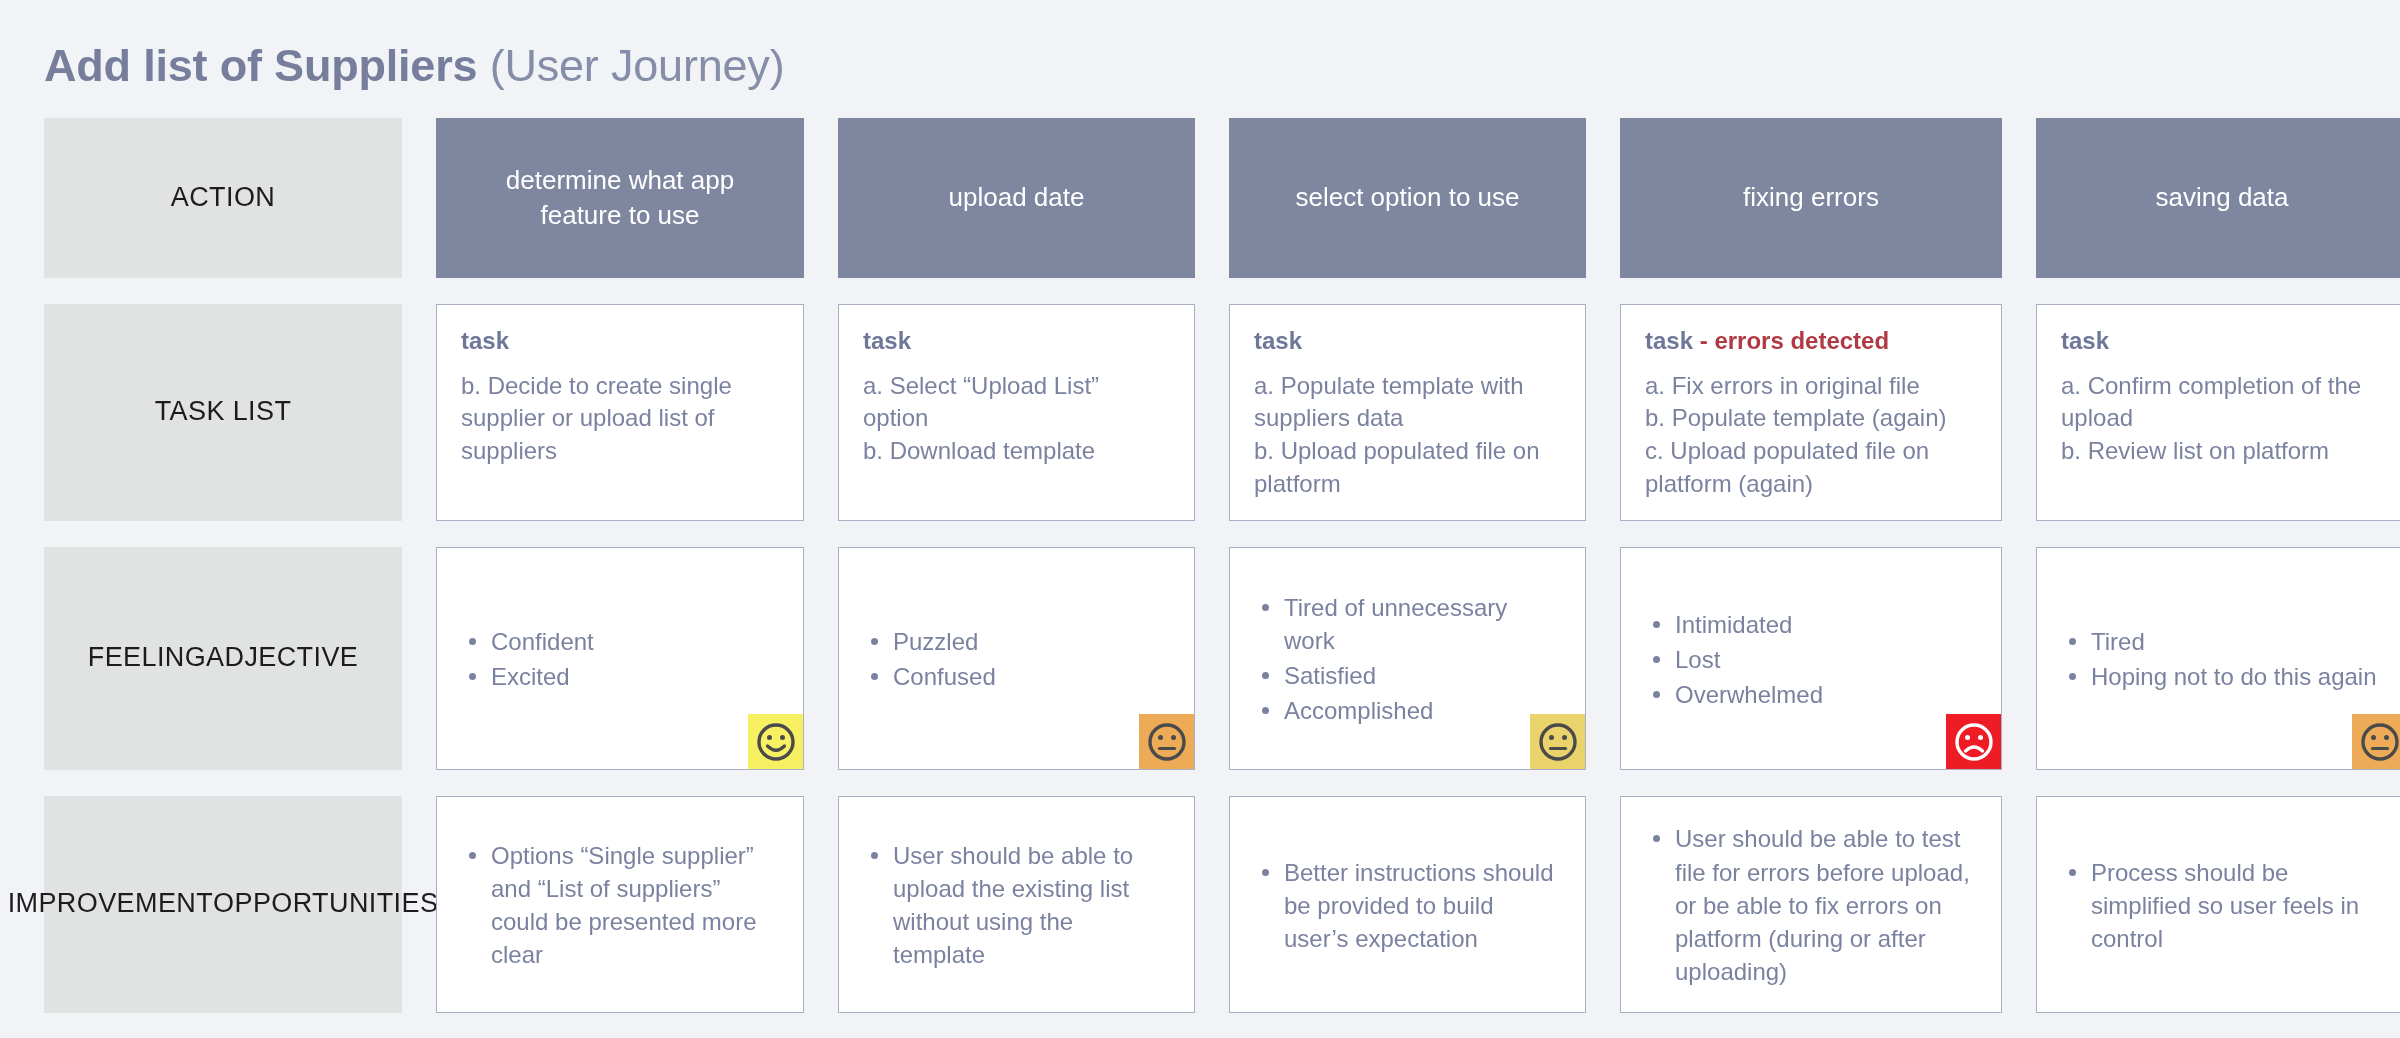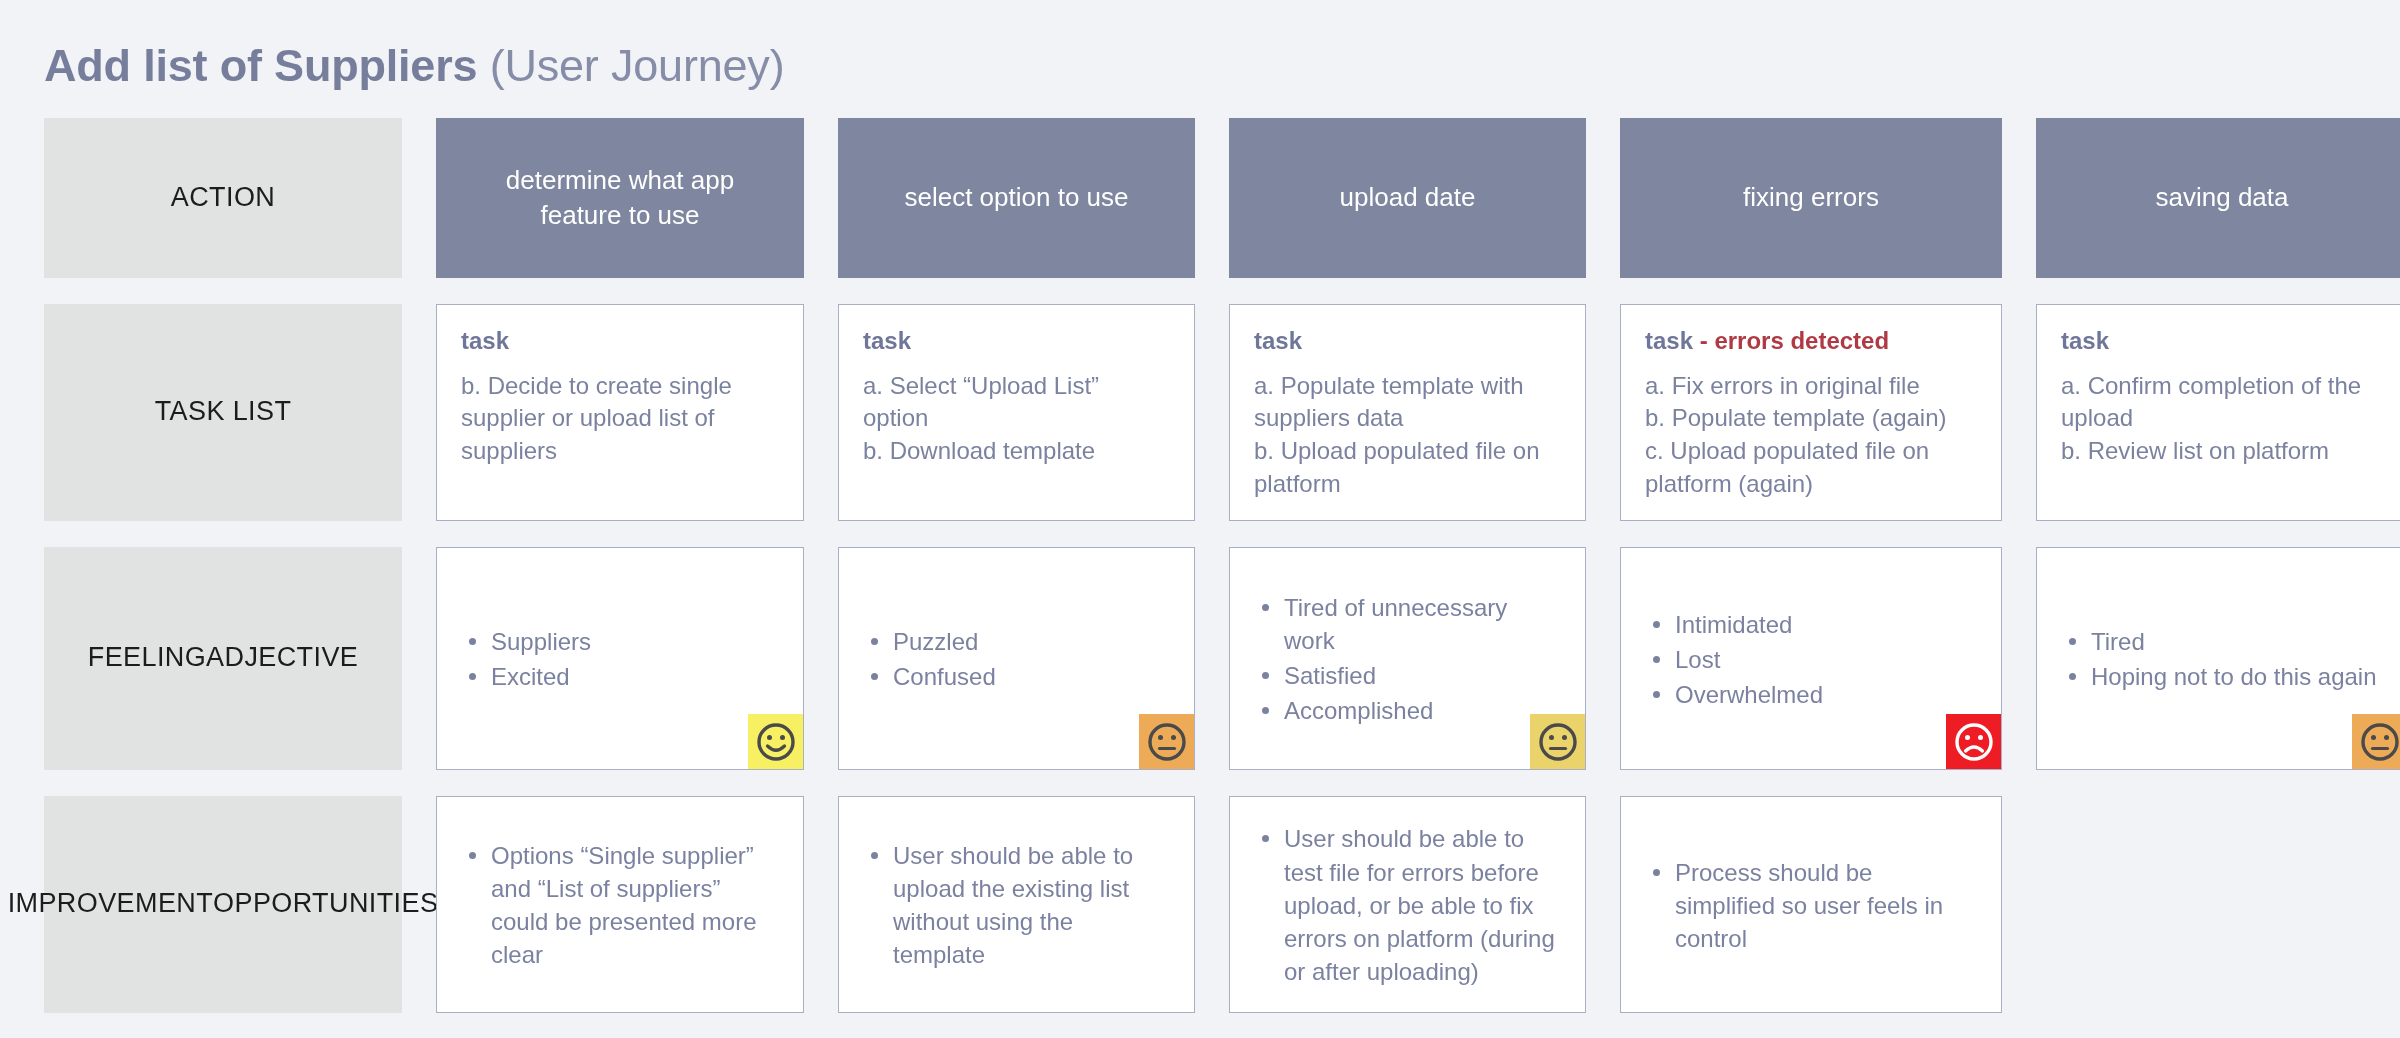--- a/index.html
+++ b/index.html
@@ -145,22 +145,22 @@
 <div class="page">
 
   <div class="title">
     <span class="t-bold">Add list of Suppliers</span>
     <span class="t-light">(User Journey)</span>
   </div>
 
   <div class="grid" id="grid">
       <div class="rowlabel">ACTION</div>
       <div class="action-cell">determine what app feature to use</div>
+      <div class="action-cell">upload date</div>
       <div class="action-cell">select option to use</div>
-      <div class="action-cell">upload date</div>
       <div class="action-cell">fixing errors</div>
       <div class="action-cell">saving data</div>
       <div class="rowlabel">TASK LIST</div>
       <div class="card">
         <div class="task-head"><span>task</span></div>
         <div class="task-body">
           <span class="tline">b. Decide to create single supplier or upload list of suppliers</span>
         </div>
       </div>
       <div class="card">
@@ -192,21 +192,21 @@
           <span class="tline">b. Review list on platform</span>
         </div>
       </div>
       <div class="rowlabel">
         <span>FEELING</span>
         <br>
         <span>ADJECTIVE</span>
       </div>
       <div class="card center">
         <ul class="bullets">
-          <li>Suppliers</li>
+          <li>Confident</li>
           <li>Excited</li>
         </ul>
         <div class="emoji" style="background: rgb(247, 240, 98);">
           <svg width="42" height="42" viewBox="0 0 42 42">
             <circle cx="21" cy="21" r="17" fill="none" stroke="#4a4a4a" stroke-width="3.4"></circle>
             <circle cx="14.5" cy="16.5" r="2.5" fill="#4a4a4a"></circle>
             <circle cx="27.5" cy="16.5" r="2.5" fill="#4a4a4a"></circle>
             <path fill="none" stroke="#4a4a4a" stroke-width="3.2" stroke-linecap="round" d="M12.5 25 Q21 33.5 29.5 25"></path>
           </svg>
         </div>
@@ -279,20 +279,25 @@
           <li>Options “Single supplier” and “List of suppliers” could be presented more clear</li>
         </ul>
       </div>
       <div class="card center">
         <ul class="bullets">
           <li>User should be able to upload the existing list without using the template</li>
         </ul>
       </div>
       <div class="card center">
         <ul class="bullets">
+          <li>Better instructions should be provided to build user’s expectation</li>
+        </ul>
+      </div>
+      <div class="card center">
+        <ul class="bullets">
           <li>User should be able to test file for errors before upload, or be able to fix errors on platform (during or after uploading)</li>
         </ul>
       </div>
       <div class="card center">
         <ul class="bullets">
           <li>Process should be simplified so user feels in control</li>
         </ul>
       </div>
     </div>
 

